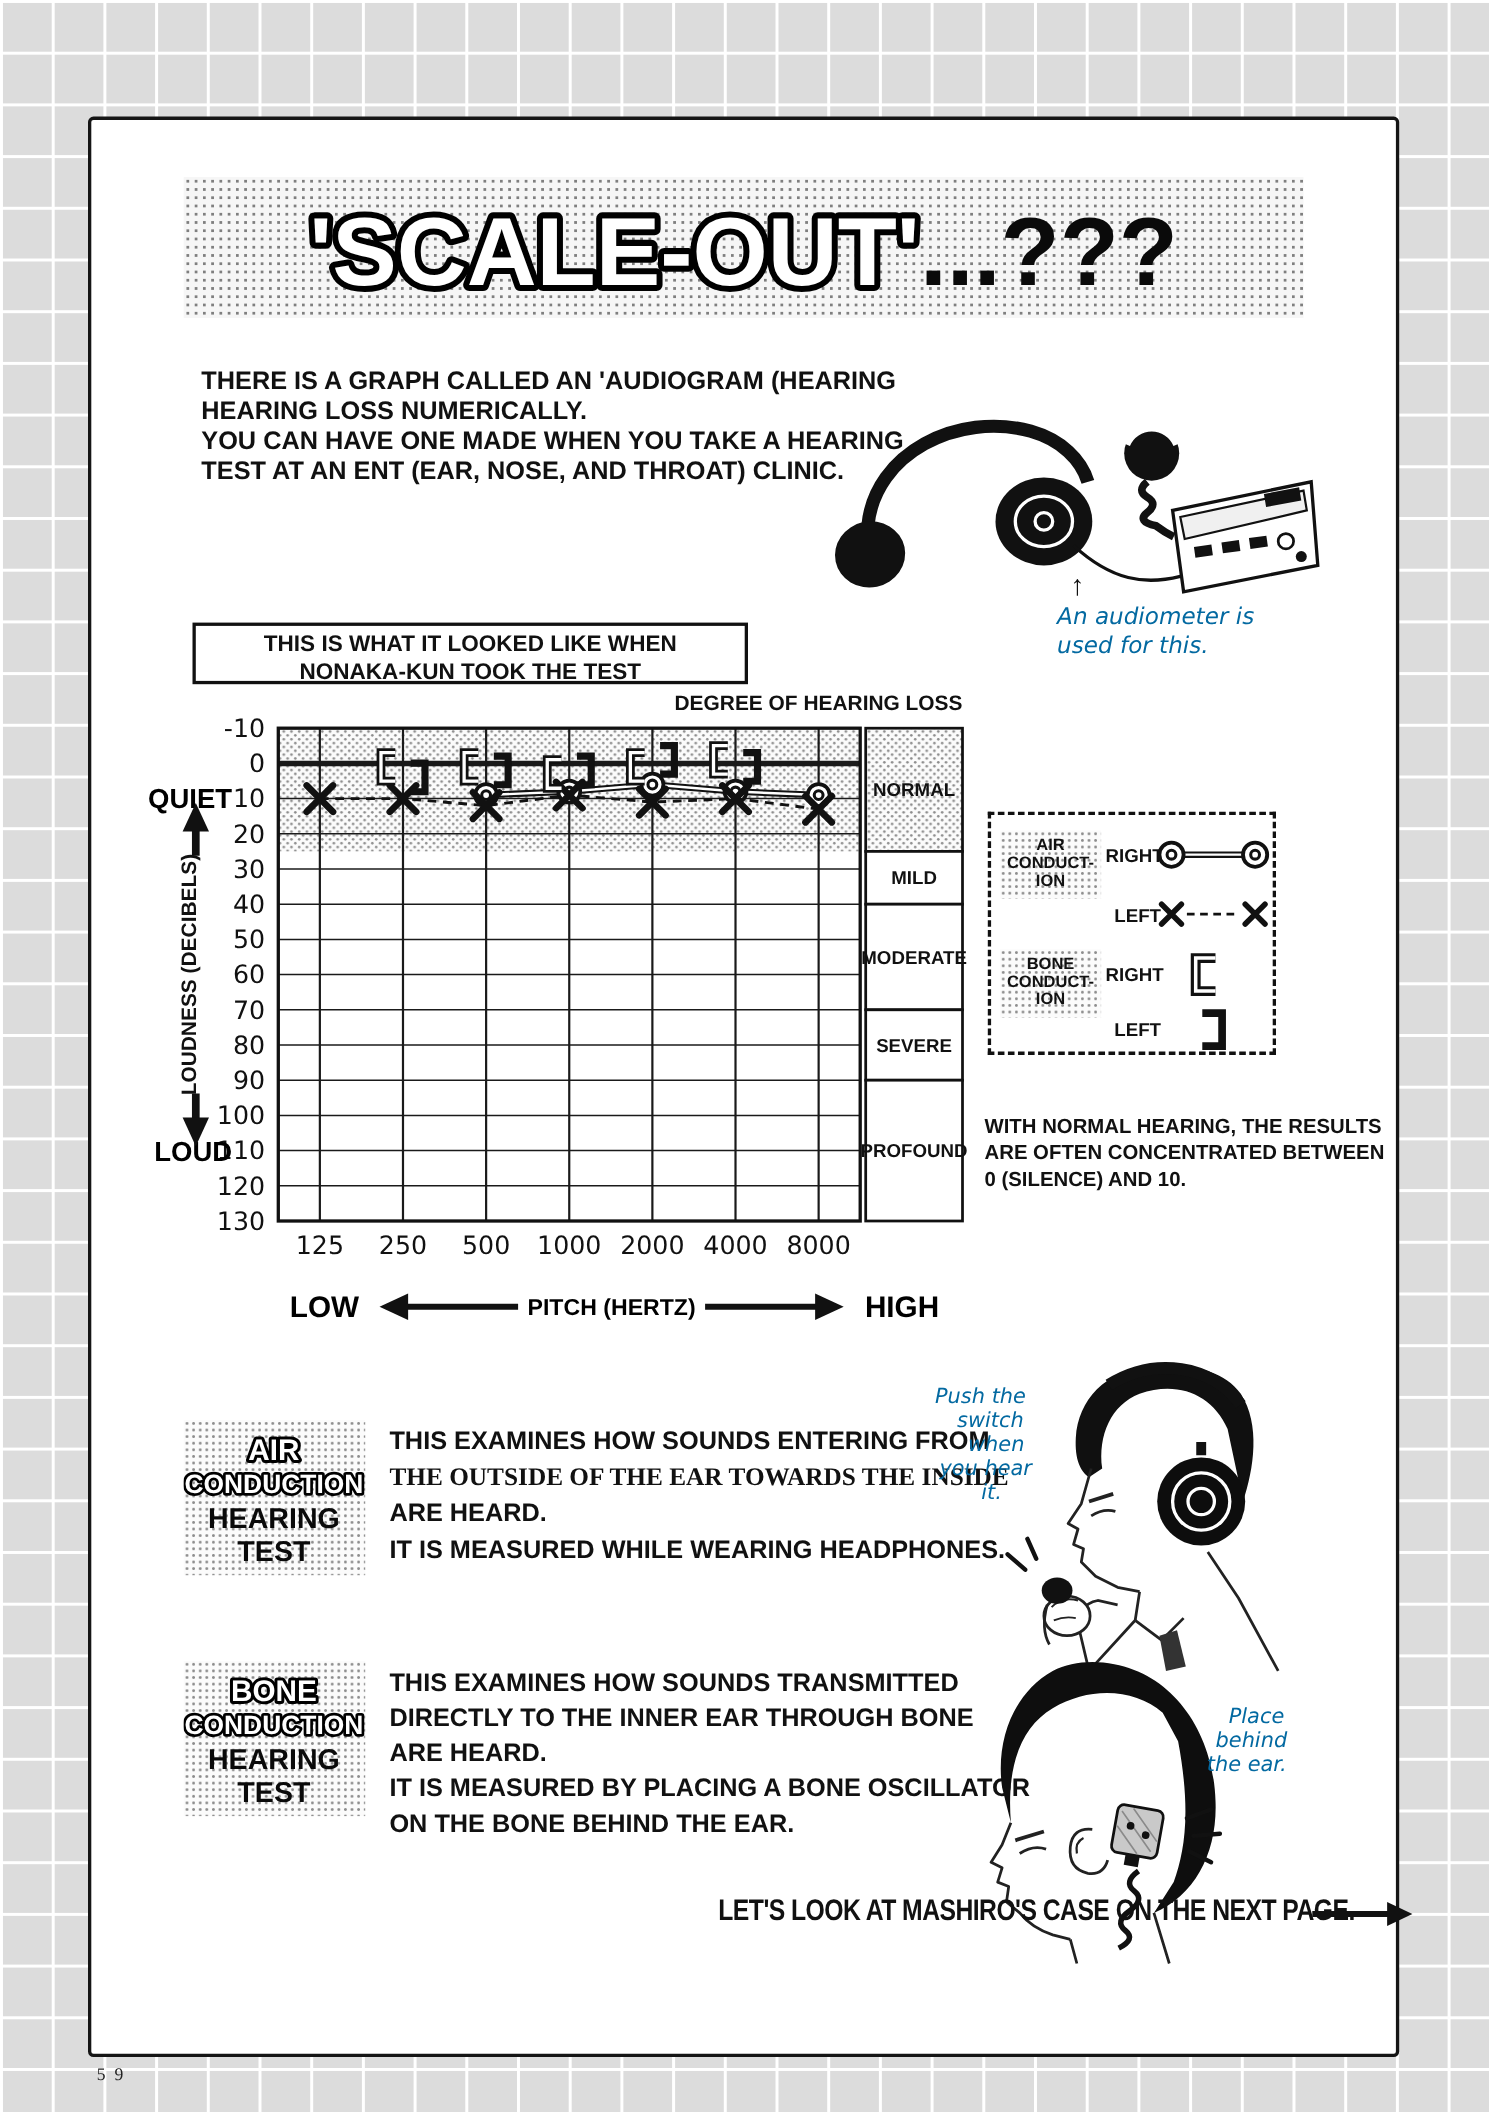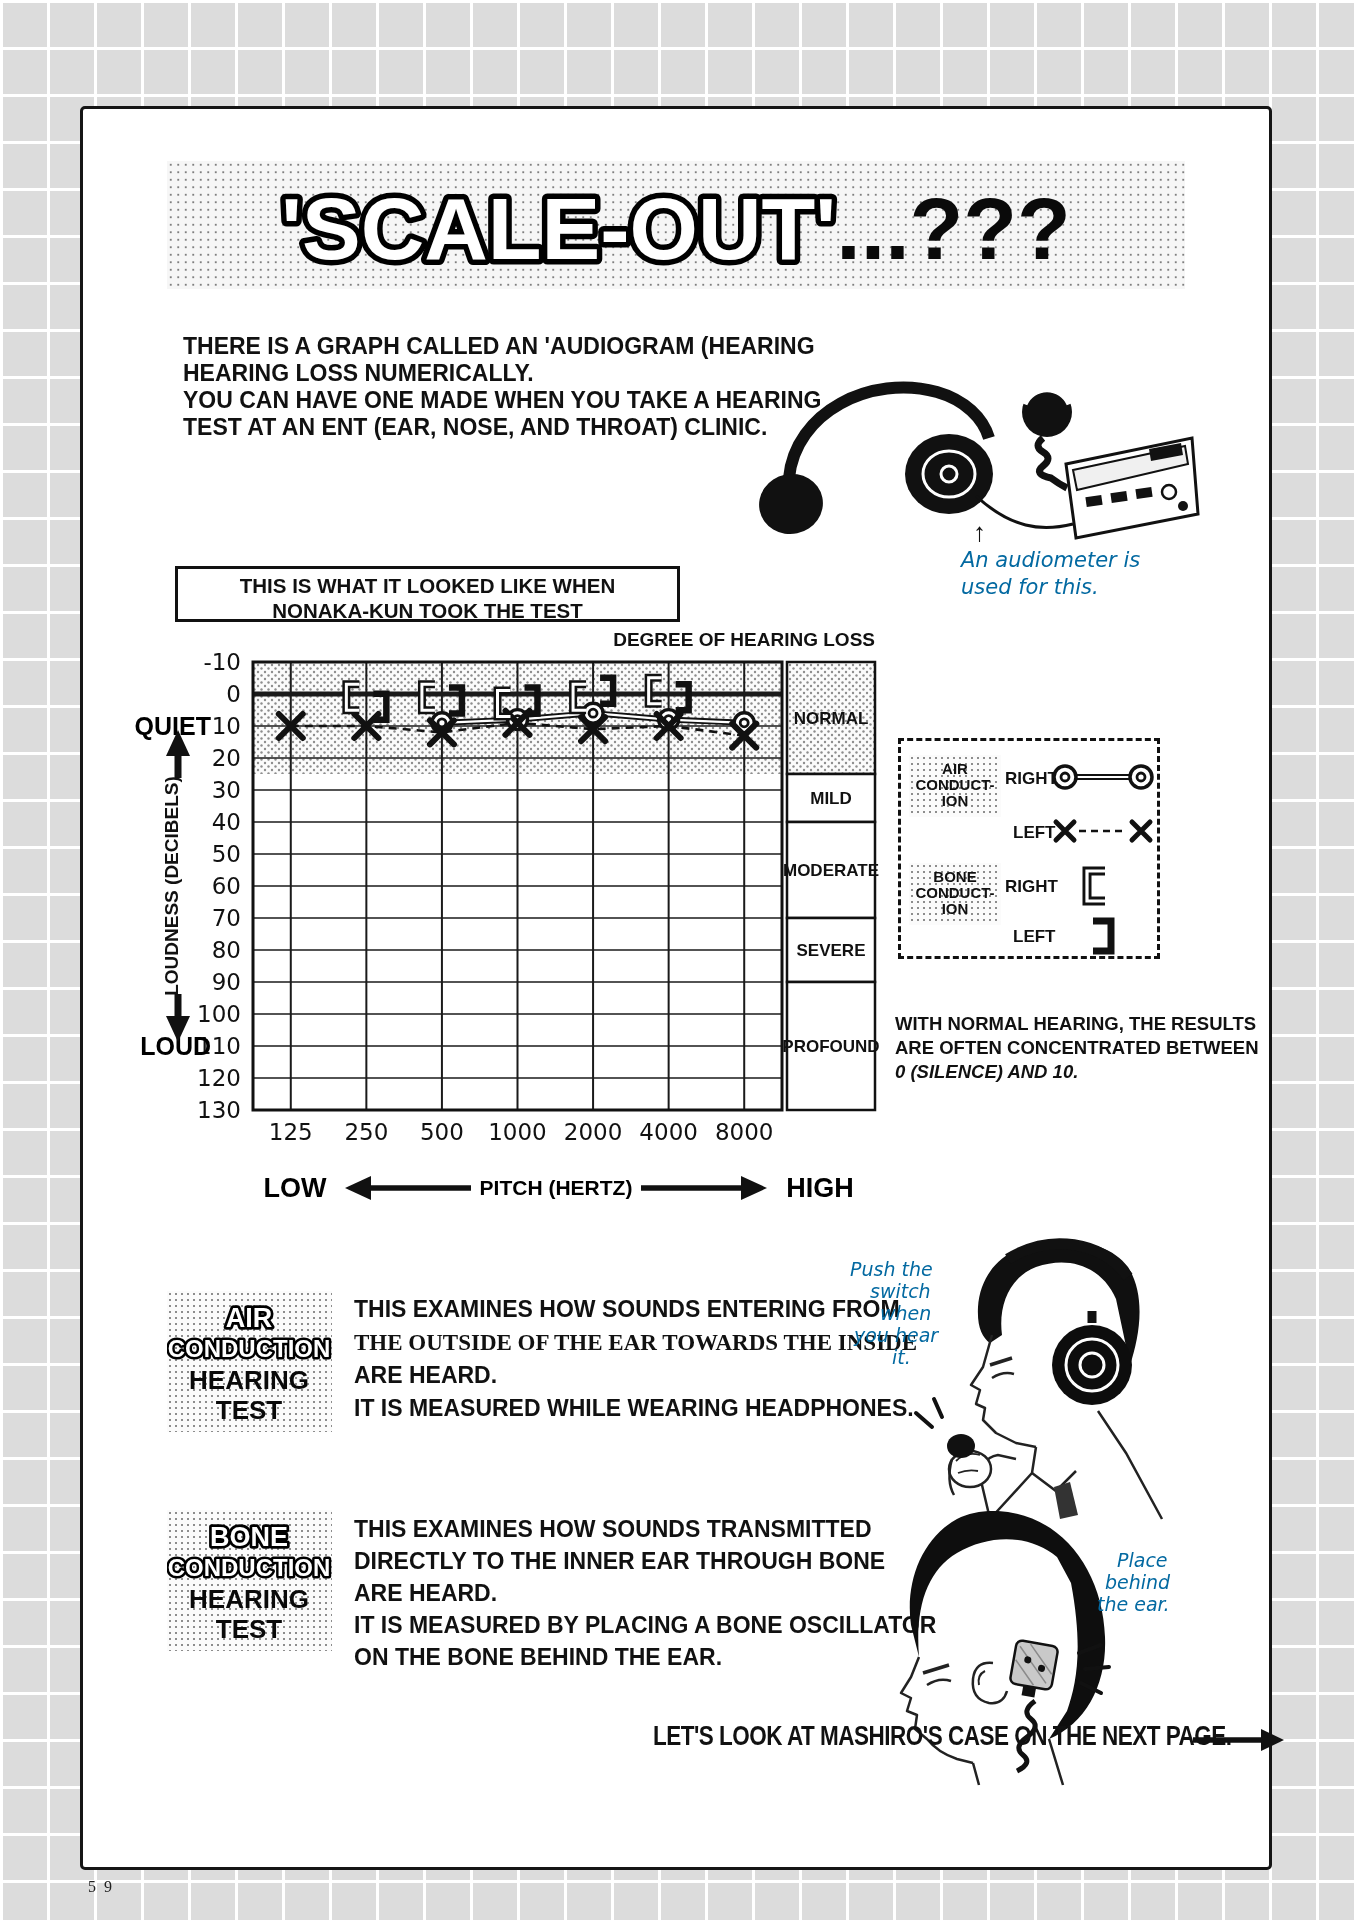--- a/index.html
+++ b/index.html
@@ -259,21 +259,21 @@
     </svg>
     <div class="lg-word" style="left:112px;top:186px;">LEFT</div>
     <svg class="abs" style="left:178px;top:172px;" width="44" height="46">
       <path d="M14,8 L32,8 L32,38 L14,38" fill="none" stroke="#111" stroke-width="7"></path>
     </svg>
   </div>
 
   <div class="abs" style="left:812px;top:903px;">
     <div class="comic note-line" style="font-size:18.5px;">WITH NORMAL HEARING, THE RESULTS</div>
     <div class="comic note-line" style="font-size:18.5px;">ARE OFTEN CONCENTRATED BETWEEN</div>
-    <div class="comic note-line" style="font-size:18.5px;font-style:italic;">0 (SILENCE) AND 10.</div>
+    <div class="comic note-line" style="font-size:18.5px;">0 (SILENCE) AND 10.</div>
   </div>
 
   <div class="abs dotted" style="left:84px;top:1182px;width:165px;height:141px;">
     <svg width="165" height="141">
       <text x="82" y="36" text-anchor="middle" font-family="Liberation Sans, sans-serif" font-weight="bold" font-size="27" paint-order="stroke" stroke="#000" stroke-width="5.5" stroke-linejoin="round" fill="#fff">AIR</text>
       <text x="82" y="66" text-anchor="middle" font-family="Liberation Sans, sans-serif" font-weight="bold" font-size="24" paint-order="stroke" stroke="#000" stroke-width="5" stroke-linejoin="round" fill="#fff">CONDUCTION</text>
       <text x="82" y="98" text-anchor="middle" font-family="Liberation Sans, sans-serif" font-weight="bold" font-size="26" fill="#0a0a0a">HEARING</text>
       <text x="82" y="128" text-anchor="middle" font-family="Liberation Sans, sans-serif" font-weight="bold" font-size="26" fill="#0a0a0a">TEST</text>
     </svg>
   </div>

